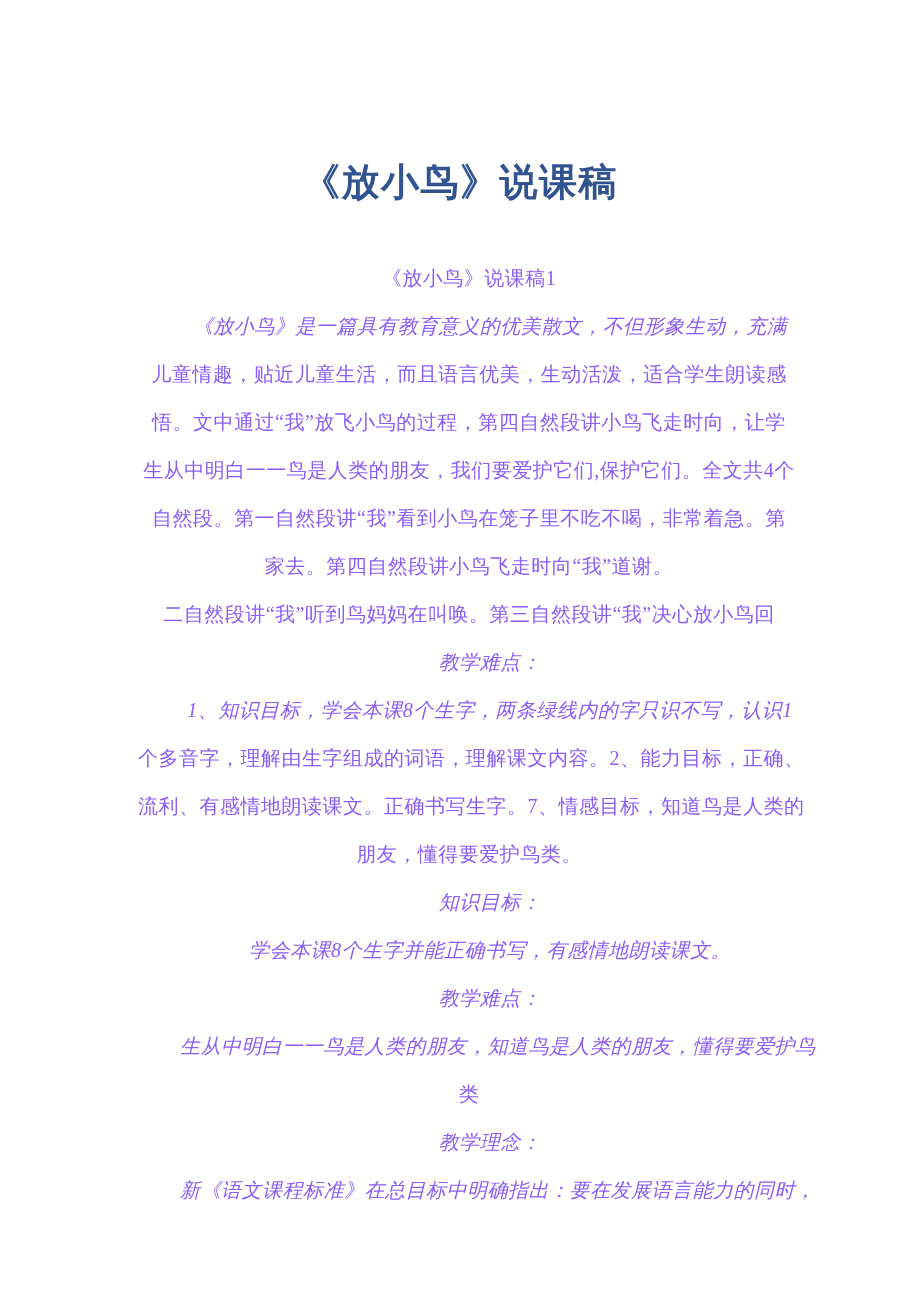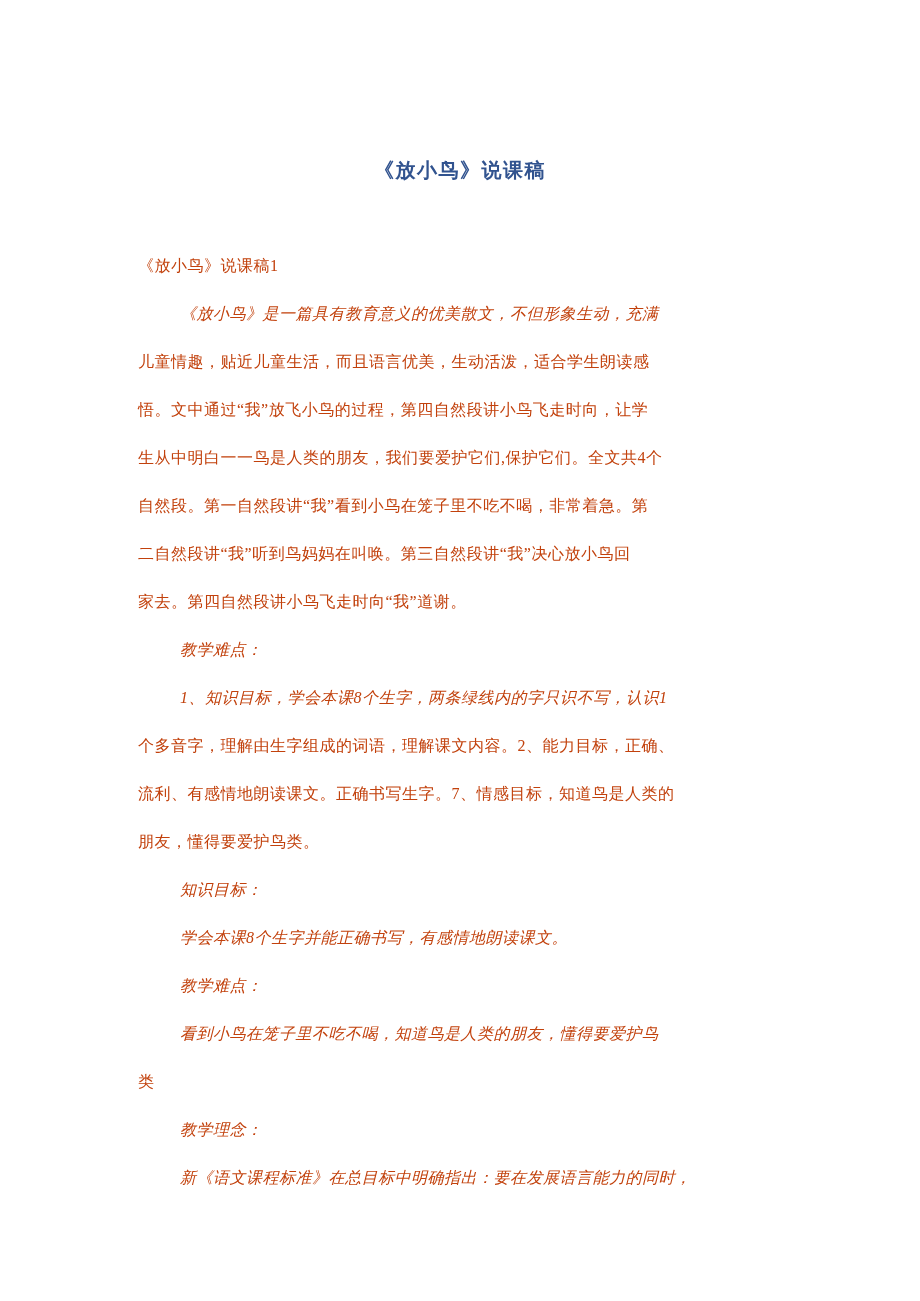--- a/index.html
+++ b/index.html
@@ -11,40 +11,41 @@
     position: relative;
     width: 920px;
     height: 1301px;
     background: #ffffff;
     box-sizing: border-box;
     padding-top: 148px;
     overflow: hidden;
     font-family: "Liberation Serif", "DejaVu Serif", serif;
   }
   .doc-title {
-    margin: 0;
+    margin: 12px;
     text-align: center;
-    font-size: 20px;
+    font-size: 38px;
     line-height: 44px;
     font-weight: bold;
     letter-spacing: 1.5px;
     color: #31538F; 
     font-family: "Liberation Serif", "DejaVu Serif", serif;
   }
   .content {
     margin-top: 50px;
     padding-left: 138px;
     padding-right: 120px;
   }
   .line {
-    font-size: 16px;
+    font-size: 20px;
     line-height: 48px;
     letter-spacing: 0.5px;
-    color: #c2410c;
+    color: #8b5cf6;
     white-space: nowrap;
+    text-align: center;
   }
   .line.indent {
     padding-left: 42px;
     font-style: italic;
   }
 </style>
 </head>
 <body>
 
 <div class="page" style="background: rgb(255, 255, 255);">
@@ -53,29 +54,29 @@
 
   <div class="content">
 
     <div class="line">《放小鸟》说课稿1</div>
 
     <div class="line indent">《放小鸟》是一篇具有教育意义的优美散文，不但形象生动，充满</div>
     <div class="line">儿童情趣，贴近儿童生活，而且语言优美，生动活泼，适合学生朗读感</div>
     <div class="line">悟。文中通过“我”放飞小鸟的过程，第四自然段讲小鸟飞走时向，让学</div>
     <div class="line">生从中明白一一鸟是人类的朋友，我们要爱护它们,保护它们。全文共4个</div>
     <div class="line">自然段。第一自然段讲“我”看到小鸟在笼子里不吃不喝，非常着急。第</div>
+    <div class="line">家去。第四自然段讲小鸟飞走时向“我”道谢。</div>
     <div class="line">二自然段讲“我”听到鸟妈妈在叫唤。第三自然段讲“我”决心放小鸟回</div>
-    <div class="line">家去。第四自然段讲小鸟飞走时向“我”道谢。</div>
     <div class="line indent">教学难点：</div>
     <div class="line indent">1、知识目标，学会本课8个生字，两条绿线内的字只识不写，认识1</div>
     <div class="line">个多音字，理解由生字组成的词语，理解课文内容。2、能力目标，正确、</div>
     <div class="line">流利、有感情地朗读课文。正确书写生字。7、情感目标，知道鸟是人类的</div>
     <div class="line">朋友，懂得要爱护鸟类。</div>
     <div class="line indent">知识目标：</div>
     <div class="line indent">学会本课8个生字并能正确书写，有感情地朗读课文。</div>
     <div class="line indent">教学难点：</div>
-    <div class="line indent">看到小鸟在笼子里不吃不喝，知道鸟是人类的朋友，懂得要爱护鸟</div>
+    <div class="line indent">生从中明白一一鸟是人类的朋友，知道鸟是人类的朋友，懂得要爱护鸟</div>
     <div class="line">类</div>
     <div class="line indent">教学理念：</div>
     <div class="line indent">新《语文课程标准》在总目标中明确指出：要在发展语言能力的同时，</div>
 
   </div>
 </div>
 
 </body></html>

